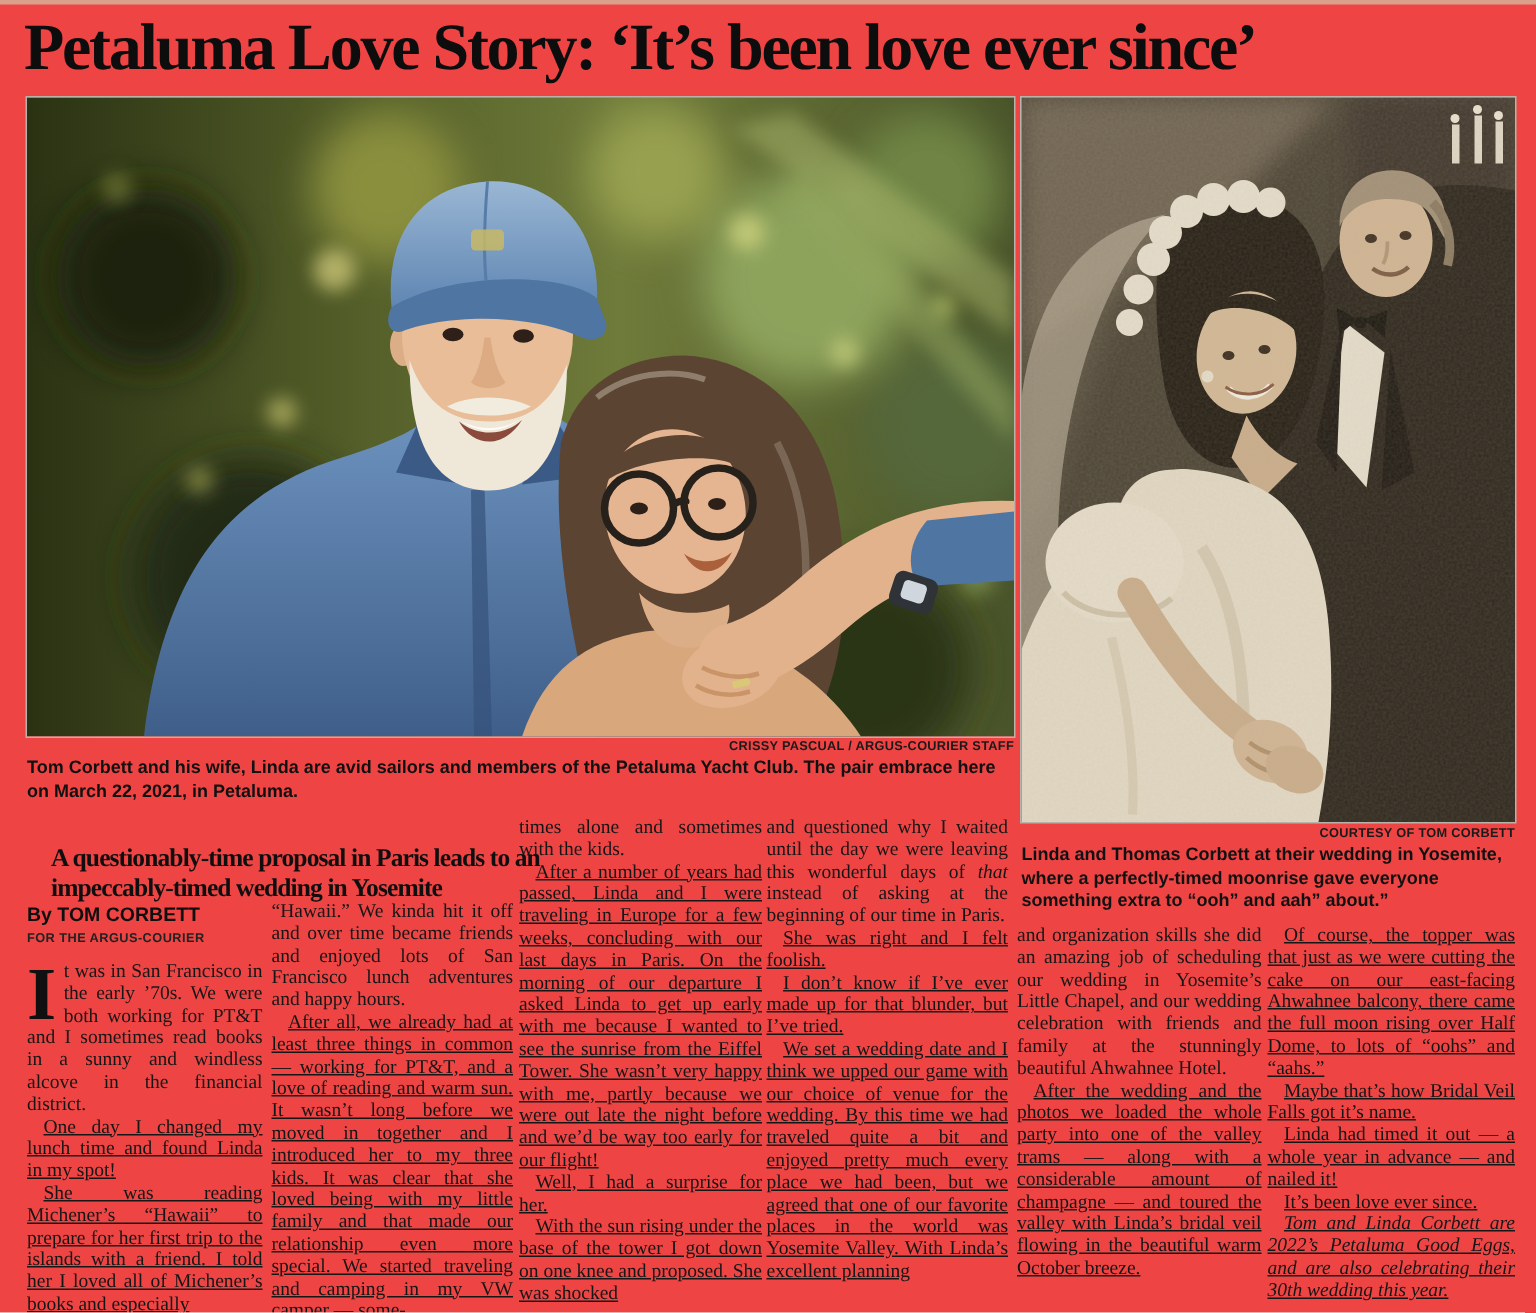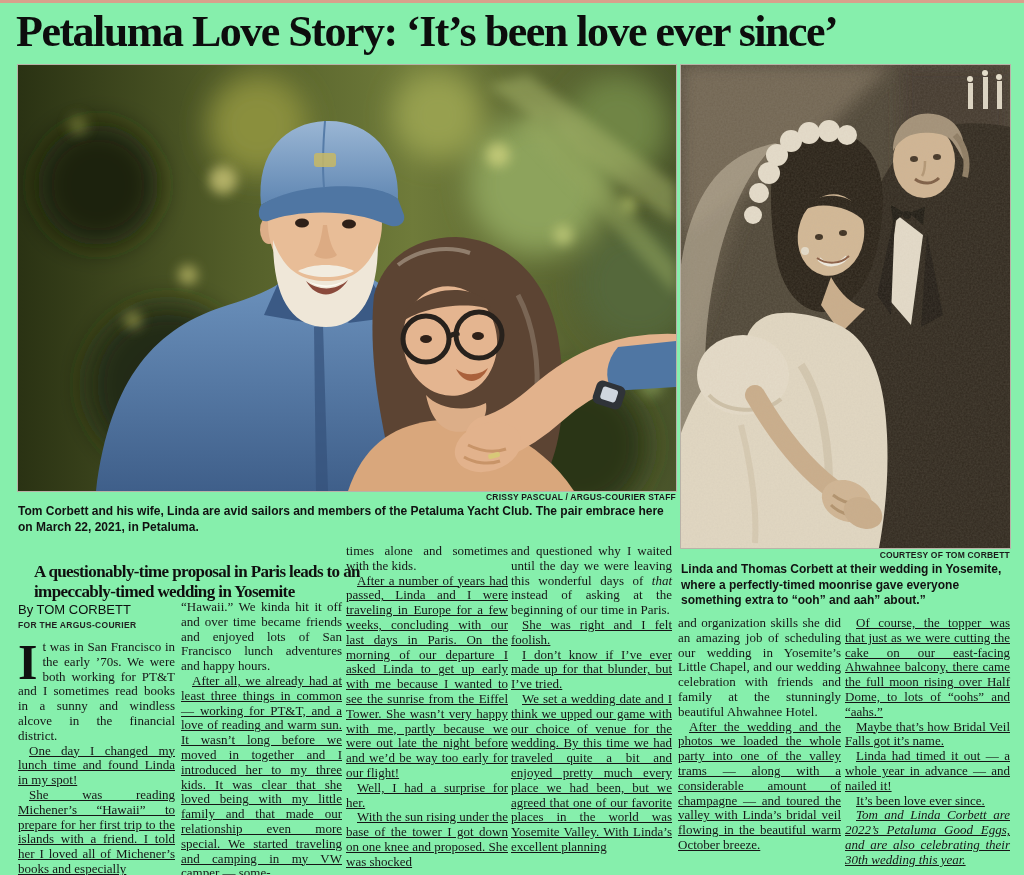--- a/index.html
+++ b/index.html
@@ -1,37 +1,37 @@
 <!DOCTYPE html>
 <html lang="en"><head>
 <meta charset="utf-8">
 <style>
   html,body{margin:0;padding:0;background:#ffffff;}
-  .page{position:relative;width:1024px;height:875px;background:#86efac;overflow:hidden;
+  .page{position:relative;width:1024px;height:875px;background:#ef4444;overflow:hidden;
         font-family:"Liberation Serif",serif;color:#141414;}
   .toprule{position:absolute;left:0;top:0;width:1024px;height:3px;background:#d9a18c;}
   .headline{position:absolute;left:16px;top:6px;width:1002px;margin:0;
             font-family:"Liberation Serif",serif;font-weight:bold;font-size:44px;
             letter-spacing:-1.5px;color:#0d0d0d;white-space:nowrap;}
   figure{margin:0;padding:0;position:absolute;}
   .main-photo{left:18px;top:65px;width:658px;height:426px;outline:1px solid #b9b2a8;}
   .side-photo{left:681px;top:65px;width:329px;height:483px;outline:1px solid #b9b2a8;}
   .credit{position:absolute;font-family:"Liberation Sans",sans-serif;font-weight:bold;
           font-size:8.5px;letter-spacing:.2px;color:#1a1a1a;text-align:right;}
   .main-credit{left:376px;top:492px;width:300px;}
   .side-credit{left:710px;top:550px;width:300px;}
   .caption{position:absolute;font-family:"Liberation Sans",sans-serif;font-weight:bold;
            font-size:12px;line-height:15.5px;color:#111;}
   .main-caption{left:18px;top:504px;width:658px;}
   .side-caption{left:681px;top:562px;width:329px;}
   .subhead{position:absolute;left:18px;top:546px;width:328px;margin:16px;
            font-family:"Liberation Serif",serif;font-weight:bold;font-size:17px;
            line-height:20px;letter-spacing:-.6px;color:#0f0f0f;}
   .byline{position:absolute;left:18px;top:602px;width:160px;}
-  .byline-author{font-family:"Liberation Sans",sans-serif;font-weight:normal;font-size:13px;color:#0f0f0f;}
+  .byline-author{font-family:"Liberation Sans",sans-serif;font-weight:bold;font-size:13px;color:#0f0f0f;}
   .byline-affil{font-family:"Liberation Sans",sans-serif;font-weight:bold;font-size:8.5px;
                 letter-spacing:.3px;color:#222;margin-top:3px;}
   .col{position:absolute;}
   .col p{margin:0;text-align:justify;font-size:13px;line-height:14.8px;color:#161616;}
   .col p.indent{text-indent:11px;text-decoration:underline;}
   .col p.italic{font-style:italic;}
   .em{font-style:italic;}
   .dropcap{float:left;font-family:"Liberation Serif",serif;font-weight:bold;
            font-size:50px;line-height:38px;padding:3px 5px 0 0;color:#101010;}
   .c1{left:18px; top:640px;width:157px;height:235px;}

